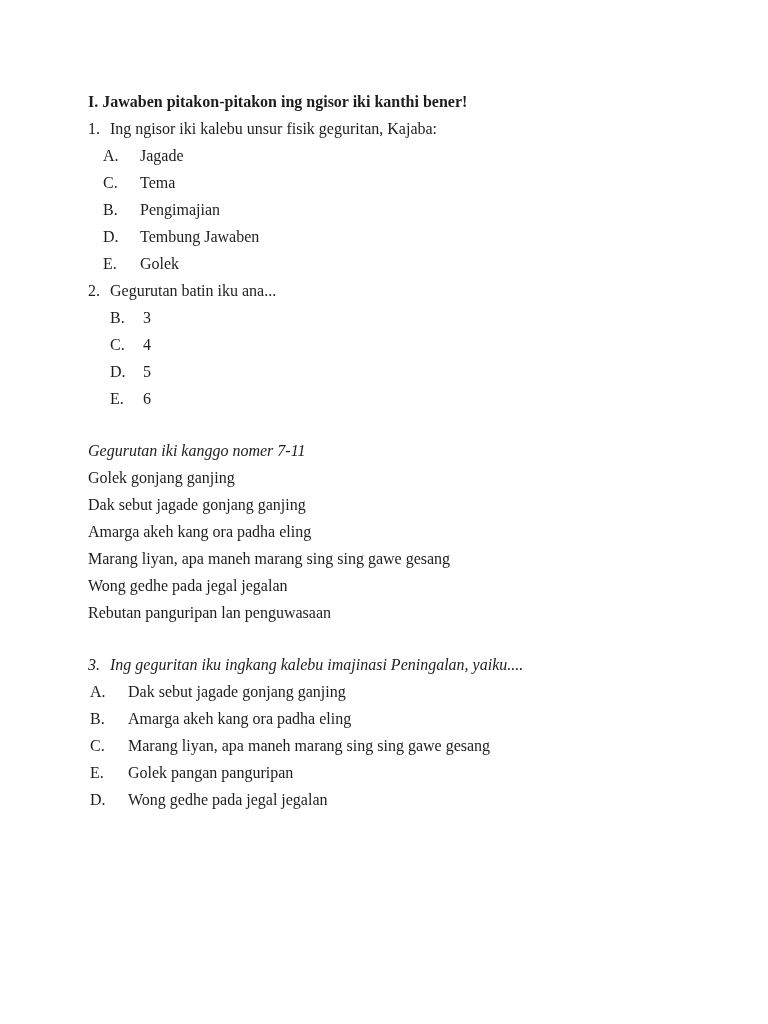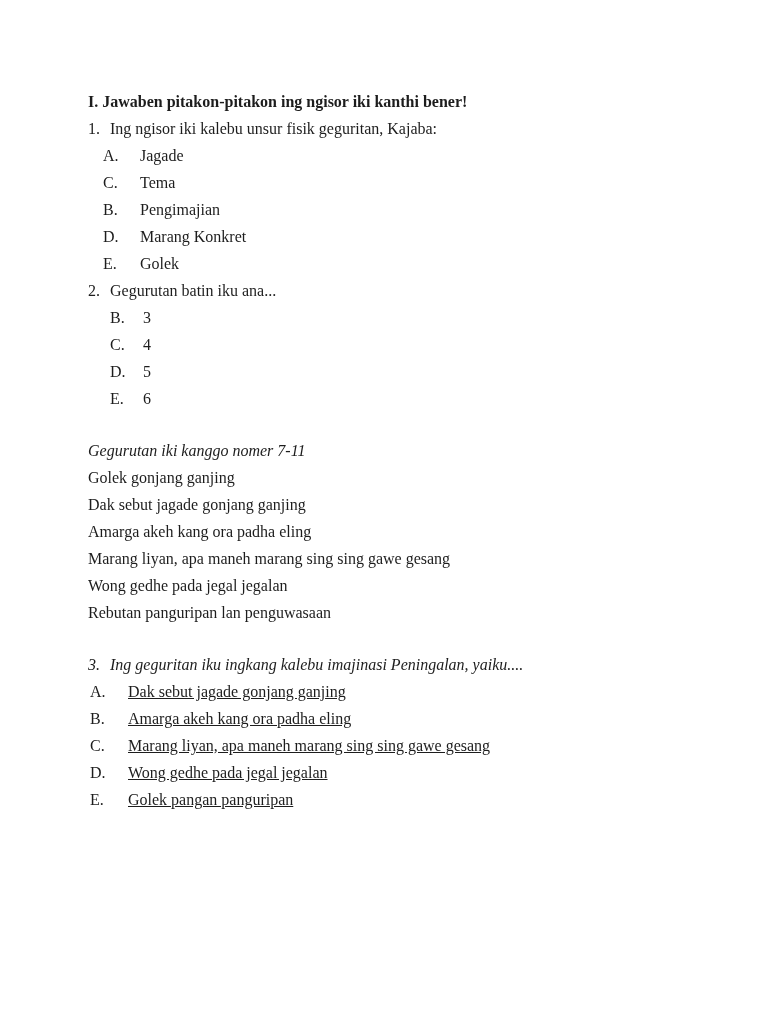--- a/index.html
+++ b/index.html
@@ -23,37 +23,37 @@
     font-size: 16px;
     line-height: 27px;
     margin: 0 0 8px 0;
   }
   .q-line .qnum { display: inline-block; width: 22px; }
   .opt .letter { display: inline-block; }
   .opts-q1 .opt { padding-left: 15px; }
   .opts-q1 .opt .letter { width: 37px; }
   .opts-q2 .opt { padding-left: 22px; }
   .opts-q2 .opt .letter { width: 33px; }
-  .opts-q3 .opt { padding-left: 2px; text-decoration: underline; }
+  .opts-q3 .opt { padding-left: 2px; }
   .opts-q3 .opt .letter { width: 38px; }
   .gap { margin-top: 25px !important; font-style: italic; }
 </style>
 </head>
 <body>
 
 <div class="doc">
 
   <p class="heading">I. Jawaben pitakon-pitakon ing ngisor iki kanthi bener!</p>
 
   <p class="q-line"><span class="qnum">1.</span><span class="q-text">Ing ngisor iki kalebu unsur fisik geguritan, Kajaba:</span></p>
   <div class="opts-q1">
     <p class="opt"><span class="letter">A.</span><span class="opt-text">Jagade</span></p>
     <p class="opt"><span class="letter">C.</span><span class="opt-text">Tema</span></p>
     <p class="opt"><span class="letter">B.</span><span class="opt-text">Pengimajian</span></p>
-    <p class="opt"><span class="letter">D.</span><span class="opt-text">Marang Konkret</span></p>
+    <p class="opt"><span class="letter">D.</span><span class="opt-text">Tembung Jawaben</span></p>
     <p class="opt"><span class="letter">E.</span><span class="opt-text">Golek</span></p>
   </div>
 
   <p class="q-line"><span class="qnum">2.</span><span class="q-text">Gegurutan batin iku ana...</span></p>
   <div class="opts-q2">
     <p class="opt"><span class="letter">B.</span><span class="opt-text">3</span></p>
     <p class="opt"><span class="letter">C.</span><span class="opt-text">4</span></p>
     <p class="opt"><span class="letter">D.</span><span class="opt-text">5</span></p>
     <p class="opt"><span class="letter">E.</span><span class="opt-text">6</span></p>
   </div>
@@ -64,17 +64,17 @@
   <p>Amarga akeh kang ora padha eling</p>
   <p>Marang liyan, apa maneh marang sing sing gawe gesang</p>
   <p>Wong gedhe pada jegal jegalan</p>
   <p>Rebutan panguripan lan penguwasaan</p>
 
   <p class="q-line gap"><span class="qnum">3.</span><span class="q-text">Ing geguritan iku ingkang kalebu imajinasi Peningalan, yaiku....</span></p>
   <div class="opts-q3">
     <p class="opt"><span class="letter">A.</span><span class="opt-text">Dak sebut jagade gonjang ganjing</span></p>
     <p class="opt"><span class="letter">B.</span><span class="opt-text">Amarga akeh kang ora padha eling</span></p>
     <p class="opt"><span class="letter">C.</span><span class="opt-text">Marang liyan, apa maneh marang sing sing gawe gesang</span></p>
+    <p class="opt"><span class="letter">E.</span><span class="opt-text">Golek pangan panguripan</span></p>
     <p class="opt"><span class="letter">D.</span><span class="opt-text">Wong gedhe pada jegal jegalan</span></p>
-    <p class="opt"><span class="letter">E.</span><span class="opt-text">Golek pangan panguripan</span></p>
   </div>
 
 </div>
 
 </body></html>

